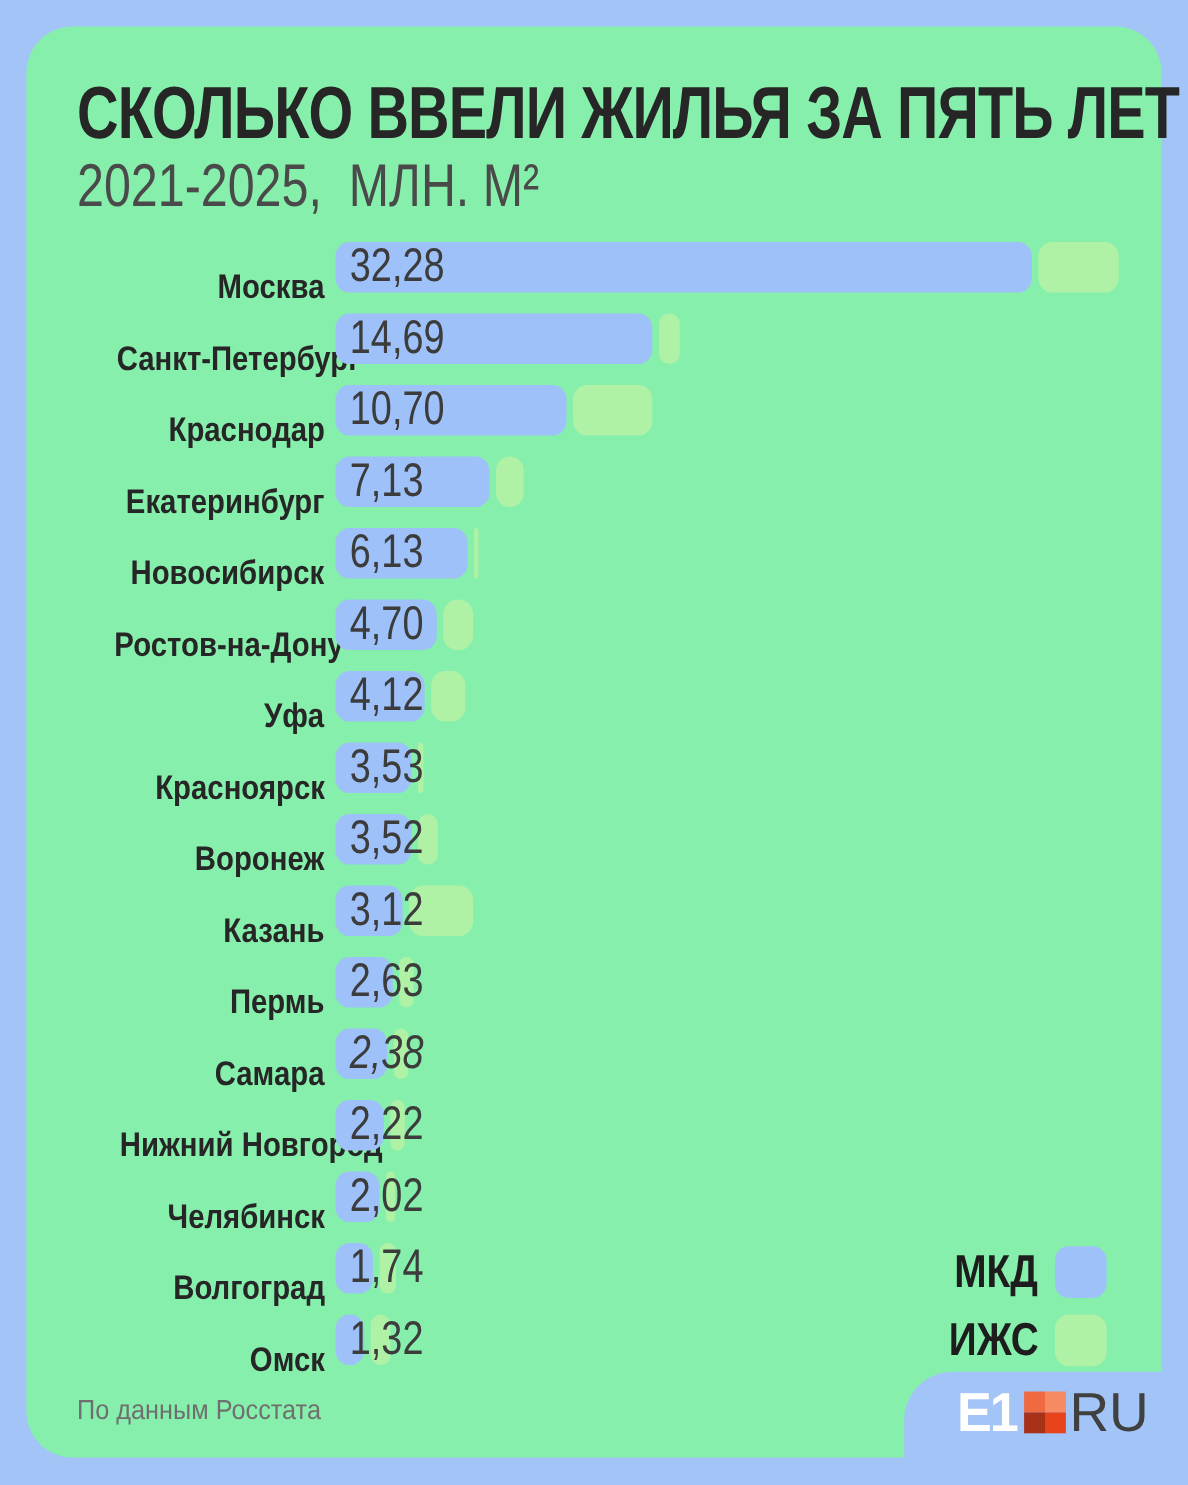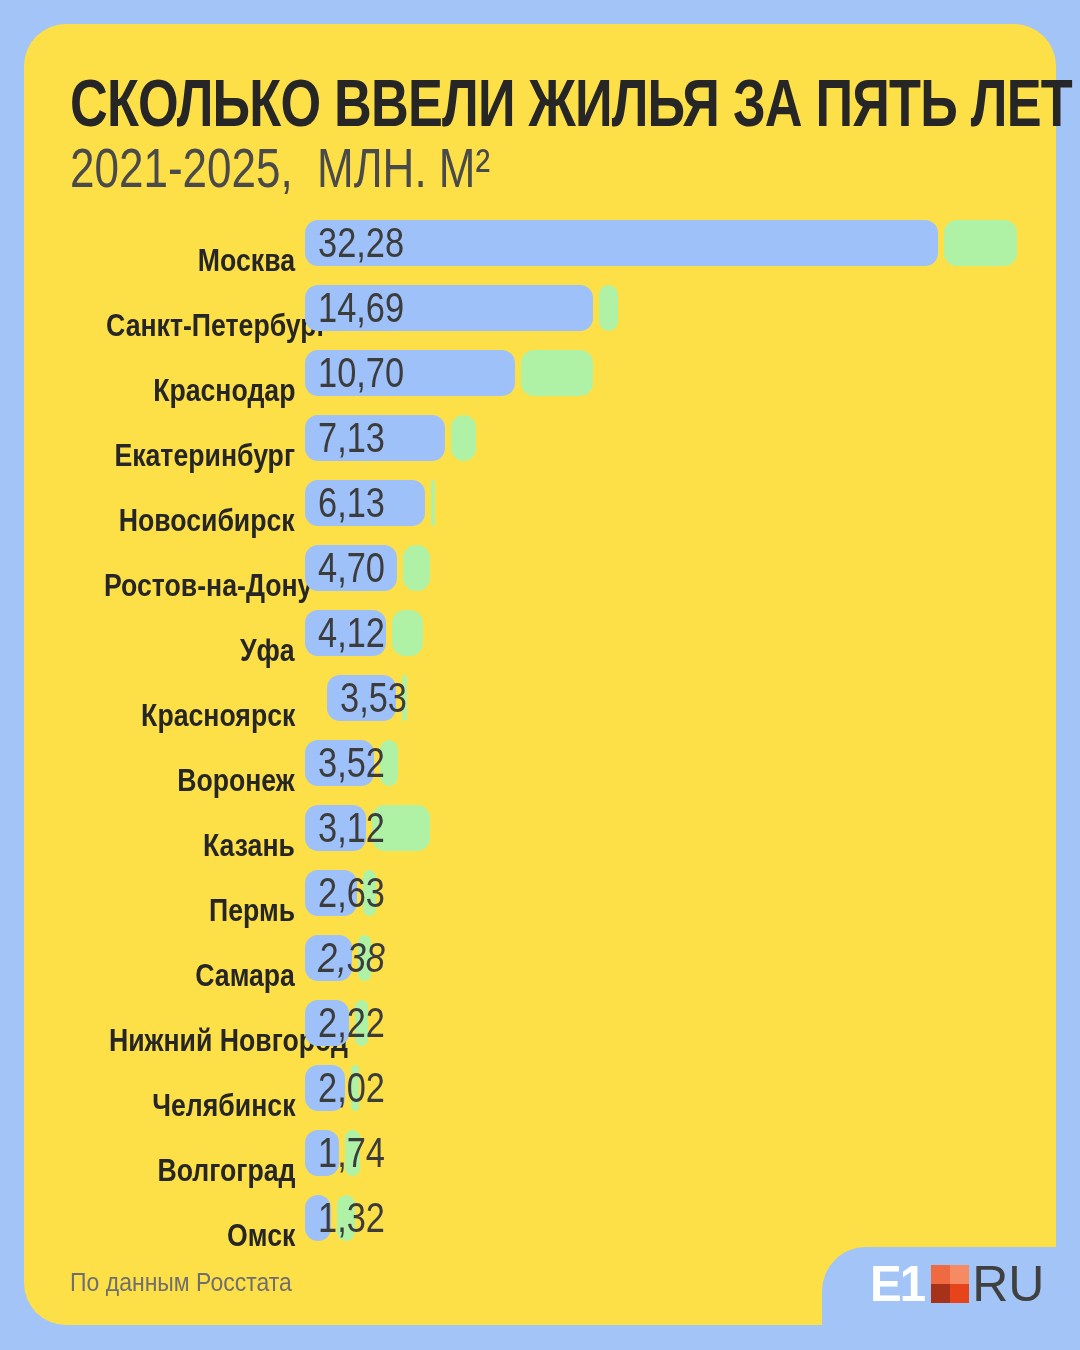--- a/index.html
+++ b/index.html
@@ -8,21 +8,21 @@
 
   .page {
     position: relative;
     width: 1080px; height: 1350px;
     background: #a3c4f7;
     overflow: hidden;
   }
   .card {
     position: absolute;
     left: 24px; top: 24px; right: 24px; bottom: 25px;
-    background: #fde047;
+    background: #86efac;
     border-radius: 42px;
   }
 
   
   .title {
     position: absolute; left: 46px; top: 40px;
     font-size: 67px; font-weight: 800; letter-spacing: -1px;
     color: #262626; white-space: nowrap;
     transform: scaleX(0.78); transform-origin: left top;
   }
@@ -183,21 +183,21 @@
           <div class="bars">
             <div class="bar-blue" style="width: 81px;">
               <span class="val">4,12</span>
             </div>
             <div class="bar-green" style="width: 31px;"></div>
           </div>
         </div>
         <div class="row">
           <div class="citycell"><span>Красноярск</span></div>
           <div class="bars">
-            <div class="bar-blue" style="width: 69px; margin-left: 22px;">
+            <div class="bar-blue" style="width: 69px;">
               <span class="val">3,53</span>
             </div>
             <div class="bar-green" style="width: 5px;"></div>
           </div>
         </div>
         <div class="row">
           <div class="citycell"><span>Воронеж</span></div>
           <div class="bars">
             <div class="bar-blue" style="width: 69px;">
               <span class="val">3,52</span>
@@ -263,20 +263,30 @@
           <div class="citycell"><span>Омск</span></div>
           <div class="bars">
             <div class="bar-blue" style="width: 26px;">
               <span class="val">1,32</span>
             </div>
             <div class="bar-green" style="width: 18px;"></div>
           </div>
         </div>
       </div>
 
+    <div class="legend">
+      <div class="legend-row">
+        <span class="legend-label">МКД</span>
+        <span class="legend-swatch mkd"></span>
+      </div>
+      <div class="legend-row">
+        <span class="legend-label">ИЖС</span>
+        <span class="legend-swatch izhs"></span>
+      </div>
+    </div>
 
     <div class="source">По данным Росстата</div>
   </div>
 
   <div class="notch">
     <div class="logo">
       <span class="logo-e1">E1</span>
       <span class="logo-square">
         <span class="q-tl"></span>
           <span class="q-tr"></span>

